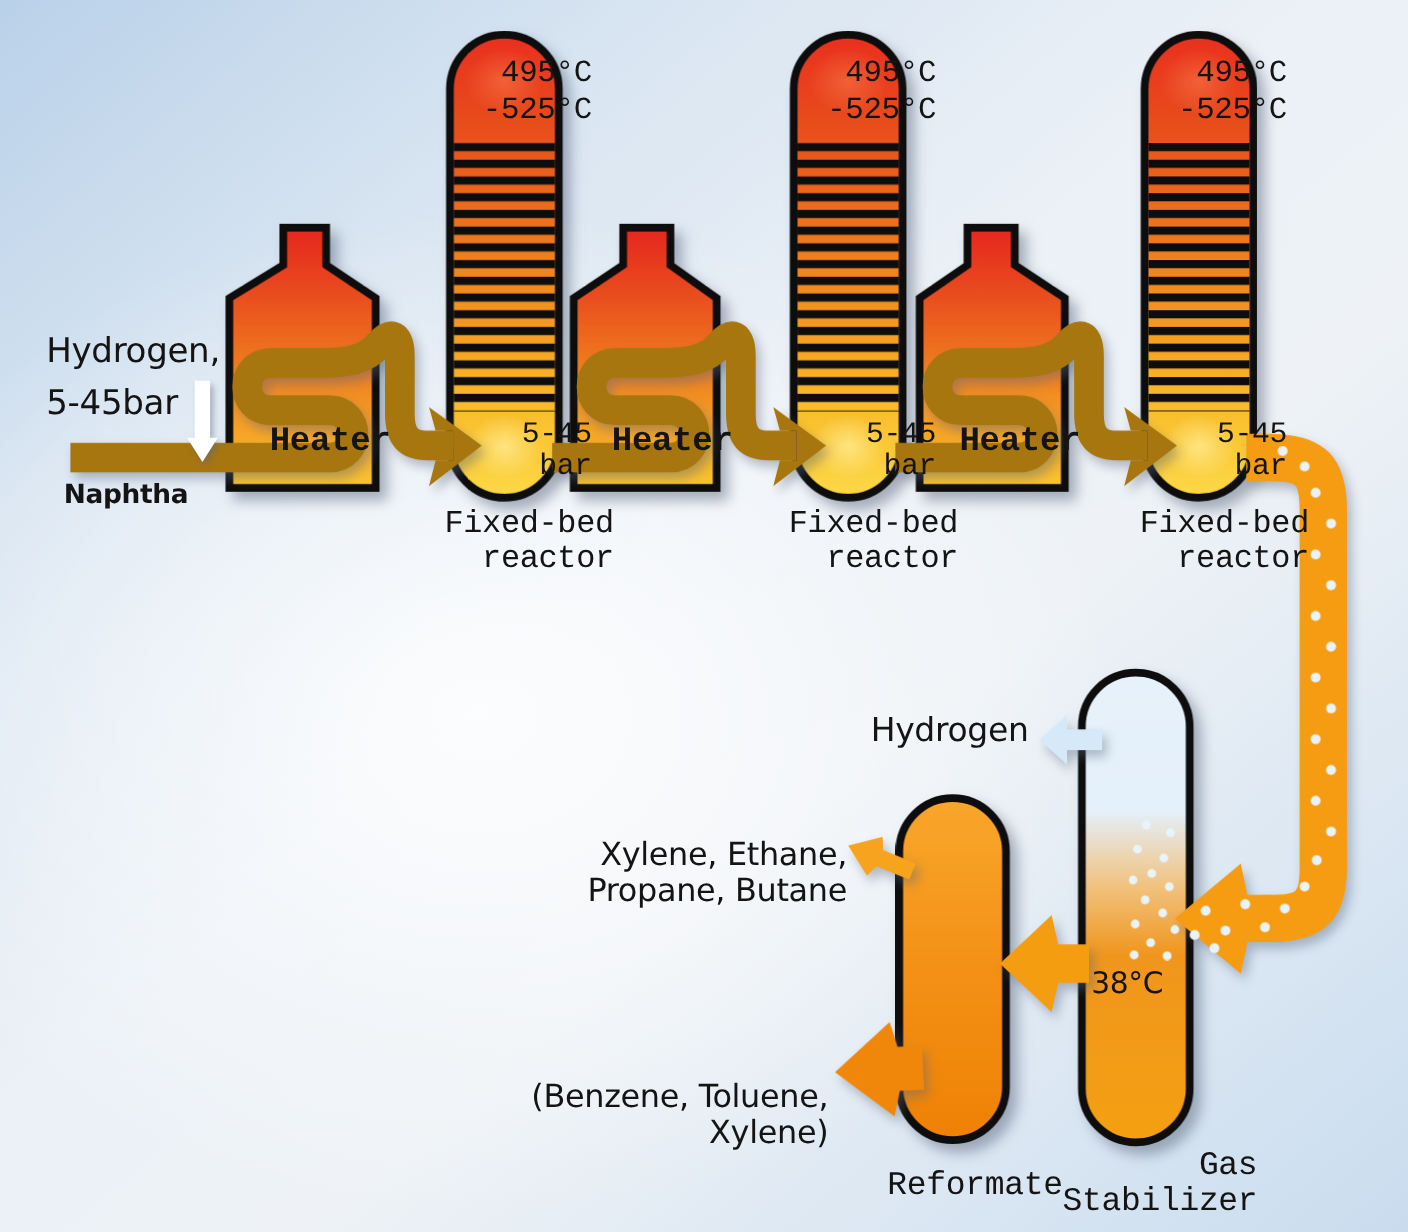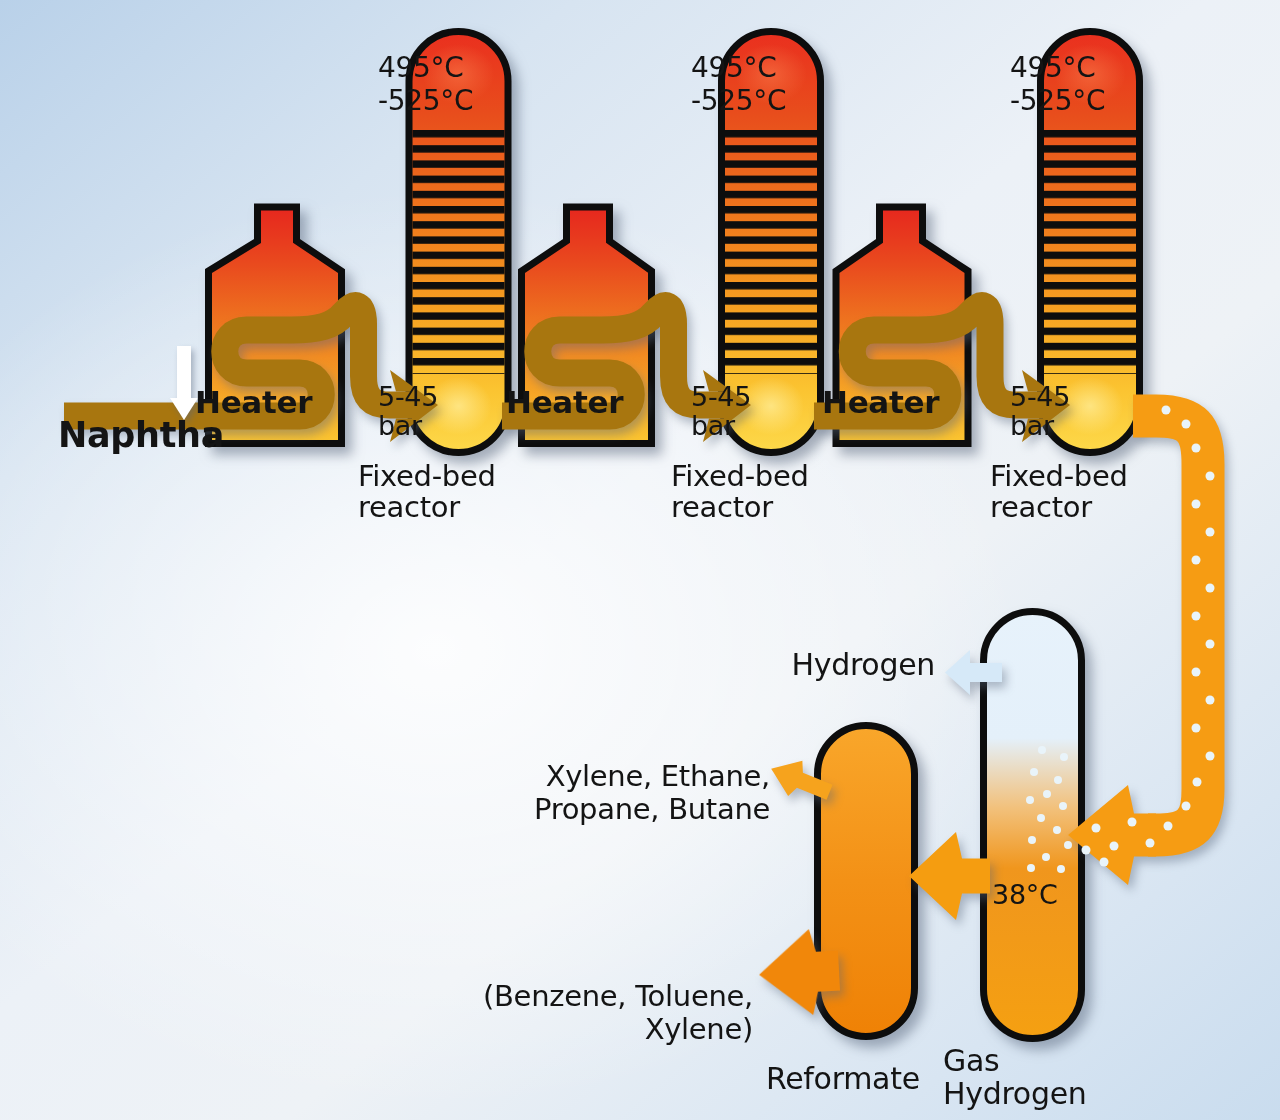--- a/index.html
+++ b/index.html
@@ -9,21 +9,21 @@
     background:
       radial-gradient(ellipse 820px 640px at 34% 58%, rgba(255,255,255,.85), rgba(255,255,255,0) 72%),
       linear-gradient(140deg,#b9d1e9 0%,#d7e4f1 22%,#ecf1f7 46%,#eef2f6 62%,#d8e5f2 85%,#c9dcee 100%);
   }
   .stage svg{position:absolute;left:0;top:0;}
   .vessels{filter:drop-shadow(7px 8px 6px rgba(88,102,124,.50));}
   .pipes{filter:drop-shadow(4px 6px 5px rgba(88,102,124,.42));}
   .feedarrow{filter:drop-shadow(3px 4px 3px rgba(88,102,124,.45));}
   .lbl{position:absolute;white-space:pre-line;line-height:1.12;letter-spacing:-.3px;}
   .b{font-weight:bold;}
-  .tc{text-align:left;}
+  .tc{text-align:right;font-family:Liberation Mono, monospace;}
   .tr{text-align:right;}
 </style>
 </head>
 <body>
 
 <div class="stage">
 
 <svg width="1280" height="1120" viewBox="0 0 1280 1120">
   <defs>
     <linearGradient id="heaterG" gradientUnits="userSpaceOnUse" x1="0" y1="203" x2="0" y2="447">
@@ -159,21 +159,23 @@
         <circle cx="1041" cy="818" r="4"></circle>
     <circle cx="1057" cy="830" r="4"></circle>
         <circle cx="1032" cy="840" r="4"></circle>
     <circle cx="1068" cy="845" r="4"></circle>
         <circle cx="1046" cy="857" r="4"></circle>
     <circle cx="1031" cy="868" r="4"></circle>
         <circle cx="1061" cy="869" r="4"></circle>
   </g>
 </svg>
 
-<div class="lbl b" style="left:58px;top:416px;font-size:35px;">Naphtha</div>
+<div class="lbl" style="left:42px;top:296px;font-size:31px;line-height:47px;">Hydrogen,
+5-45bar</div>
+<div class="lbl b" style="left:58px;top:436px;font-size:24px;">Naphtha</div>
 
 <div class="lbl b tc" style="left:195px;top:385px;width:160px;font-size:31px;">Heater</div>
 <div class="lbl b tc" style="left:506px;top:385px;width:160px;font-size:31px;">Heater</div>
 <div class="lbl b tc" style="left:822px;top:385px;width:160px;font-size:31px;">Heater</div>
 
 <div class="lbl tc" style="left:378px;top:51px;width:160px;font-size:28px;line-height:33px;">495°C
 -525°C</div>
 <div class="lbl tc" style="left:691px;top:51px;width:160px;font-size:28px;line-height:33px;">495°C
 -525°C</div>
 <div class="lbl tc" style="left:1010px;top:51px;width:160px;font-size:28px;line-height:33px;">495°C
@@ -194,15 +196,15 @@
 reactor</div>
 
 <div class="lbl tr" style="left:733px;top:648px;width:202px;font-size:30px;">Hydrogen</div>
 <div class="lbl tr" style="left:430px;top:760px;width:340px;font-size:29px;line-height:33px;">Xylene, Ethane,
 Propane, Butane</div>
 <div class="lbl tr" style="left:420px;top:980px;width:333px;font-size:29px;line-height:33px;">(Benzene, Toluene,
 Xylene)</div>
 <div class="lbl" style="left:992px;top:880px;font-size:27px;">38°C</div>
 <div class="lbl tc" style="left:766px;top:1062px;width:200px;font-size:30px;">Reformate</div>
 <div class="lbl tc" style="left:943px;top:1044px;width:200px;font-size:30px;line-height:33px;">Gas
-Hydrogen</div>
+Stabilizer</div>
 
 </div>
 
 </body></html>

